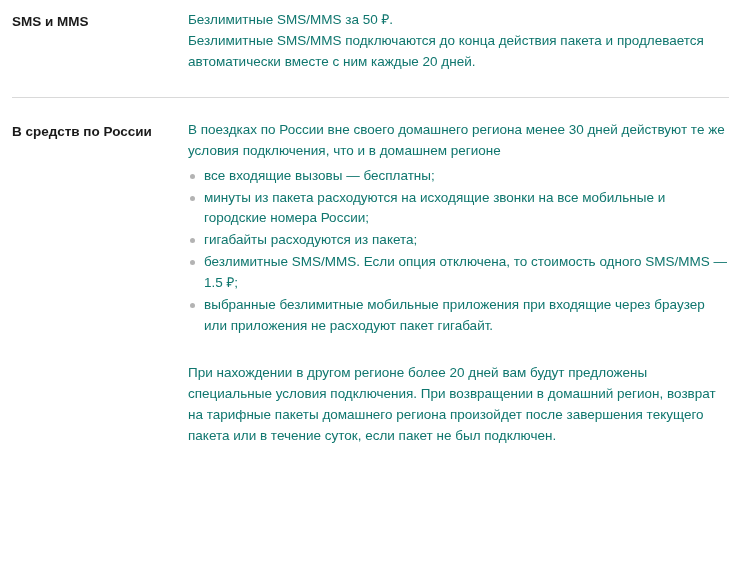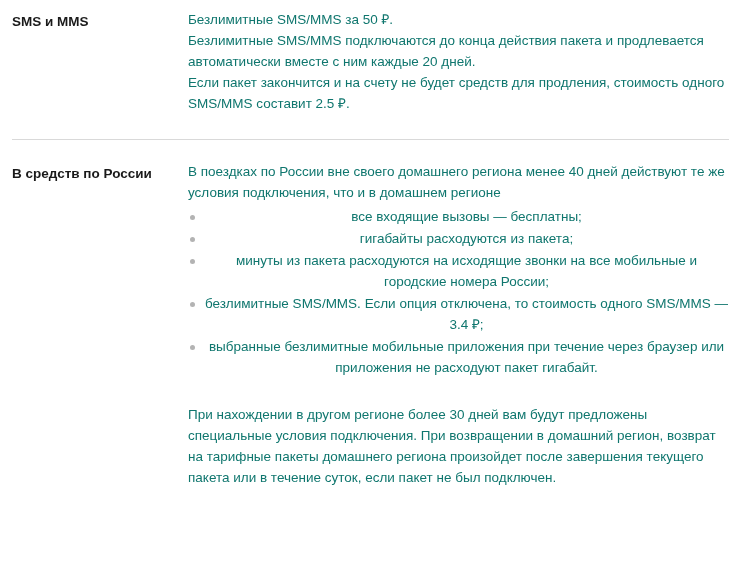--- a/index.html
+++ b/index.html
@@ -61,21 +61,20 @@
   ul.bullets {
     list-style: none;
     margin: 4px 0 0 0;
     padding: 0;
   }
   ul.bullets li {
     position: relative;
     padding-left: 16px;
     margin: 0 0 1px 0;
     line-height: 1.55;
-    text-align: center;
   }
   ul.bullets li::before {
     content: "";
     position: absolute;
     left: 2px;
     top: 8px;
     width: 5px;
     height: 5px;
     border-radius: 50%;
     background: #b3b3b3;
@@ -84,34 +83,33 @@
 </head>
 <body>
 
 <div class="page">
 
   <div class="section">
     <div class="section-label">SMS и MMS</div>
     <div class="section-body">
       <p class="para">Безлимитные SMS/MMS за 50 ₽.</p>
       <p class="para gap-para">Безлимитные SMS/MMS подключаются до конца действия пакета и продлевается автоматически вместе с ним каждые 20 дней.</p>
-      <p class="para">Если пакет закончится и на счету не будет средств для продления, стоимость одного SMS/MMS составит 2.5 ₽.</p>
     </div>
   </div>
 
   <div class="divider"></div>
 
   <div class="section">
     <div class="section-label">В средств по России</div>
     <div class="section-body">
-      <p class="para">В поездках по России вне своего домашнего региона менее 40 дней действуют те же условия подключения, что и в домашнем регионе</p>
+      <p class="para">В поездках по России вне своего домашнего региона менее 30 дней действуют те же условия подключения, что и в домашнем регионе</p>
       <ul class="bullets">
         <li>все входящие вызовы — бесплатны;</li>
+        <li>минуты из пакета расходуются на исходящие звонки на все мобильные и городские номера России;</li>
         <li>гигабайты расходуются из пакета;</li>
-        <li>минуты из пакета расходуются на исходящие звонки на все мобильные и городские номера России;</li>
-        <li>безлимитные SMS/MMS. Если опция отключена, то стоимость одного SMS/MMS — 3.4 ₽;</li>
-        <li>выбранные безлимитные мобильные приложения при течение через браузер или приложения не расходуют пакет гигабайт.</li>
+        <li>безлимитные SMS/MMS. Если опция отключена, то стоимость одного SMS/MMS — 1.5 ₽;</li>
+        <li>выбранные безлимитные мобильные приложения при входящие через браузер или приложения не расходуют пакет гигабайт.</li>
       </ul>
-      <p class="para gap-para-lg">При нахождении в другом регионе более 30 дней вам будут предложены специальные условия подключения. При возвращении в домашний регион, возврат на тарифные пакеты домашнего региона произойдет после завершения текущего пакета или в течение суток, если пакет не был подключен.</p>
+      <p class="para gap-para-lg">При нахождении в другом регионе более 20 дней вам будут предложены специальные условия подключения. При возвращении в домашний регион, возврат на тарифные пакеты домашнего региона произойдет после завершения текущего пакета или в течение суток, если пакет не был подключен.</p>
     </div>
   </div>
 
 </div>
 
 </body></html>

